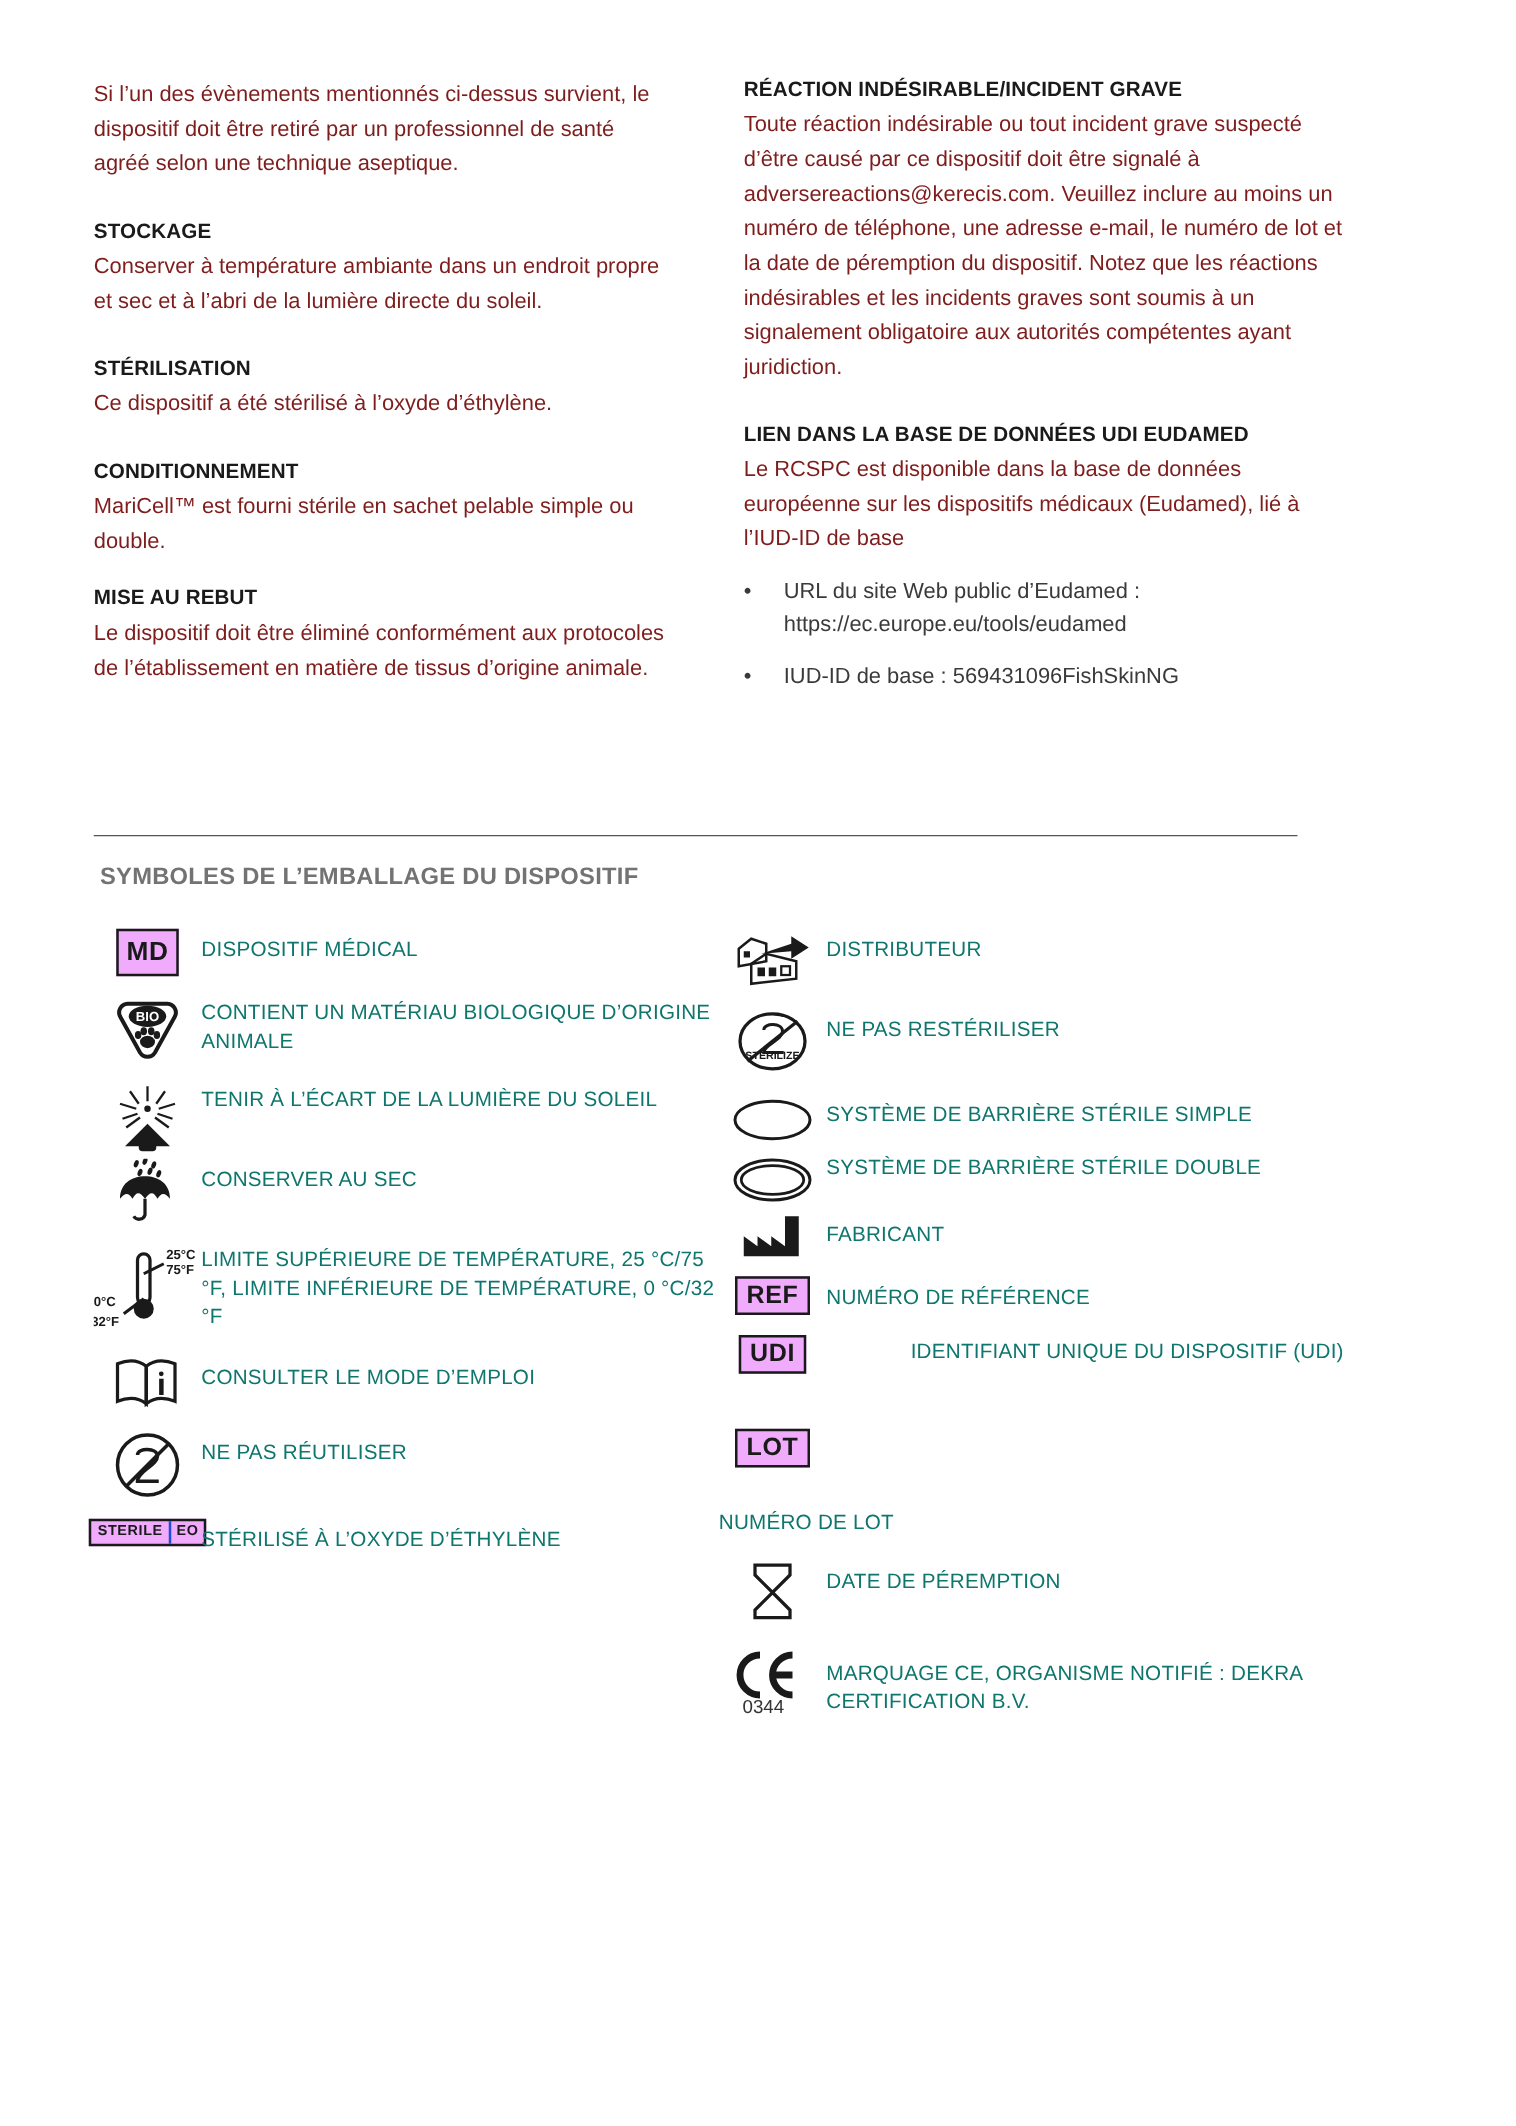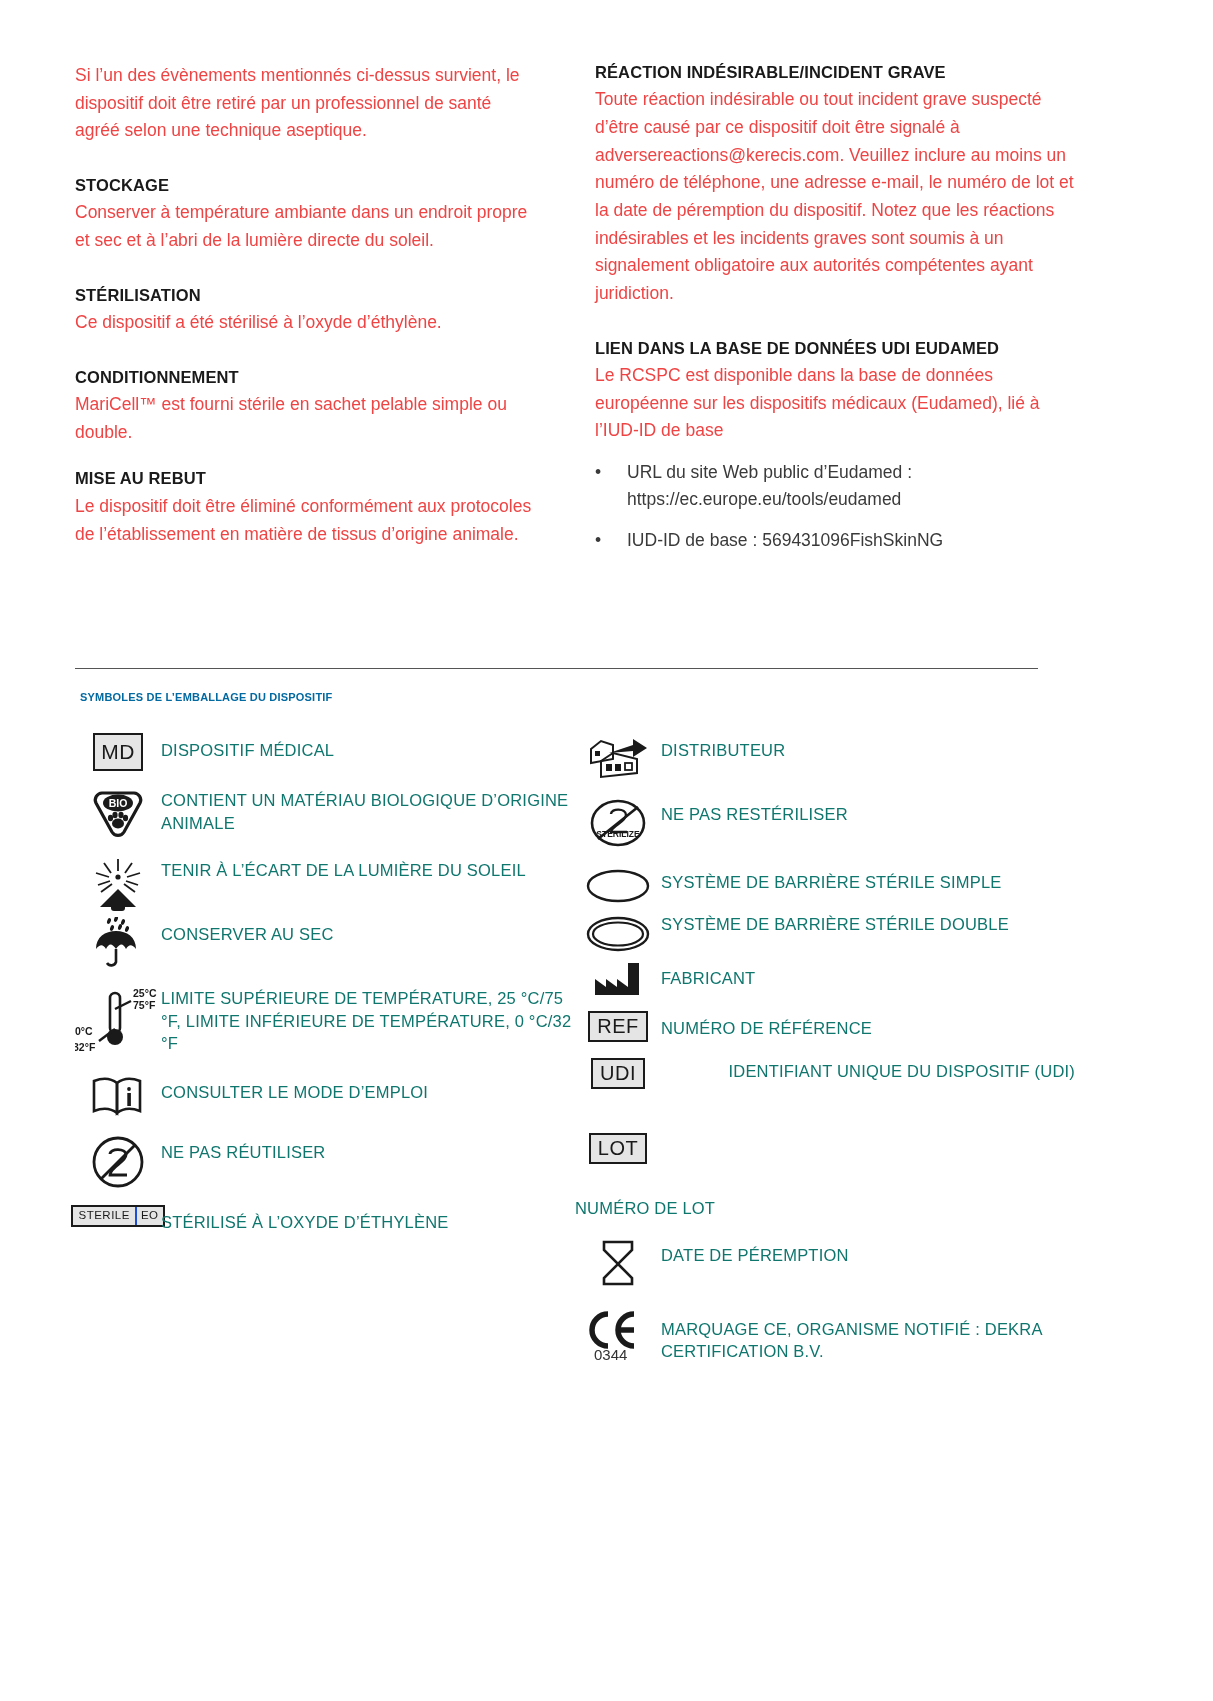--- a/index.html
+++ b/index.html
@@ -17,40 +17,40 @@
   
   .prose-cols { display:flex; gap:58px; align-items:flex-start; }
   .col { width:462px; }
   .col.right { width:490px; }
 
   h3.sec-head {
     font-size:16.5px; font-weight:bold; color:#1a1a1a;
     margin:0 0 3px 0; letter-spacing:.1px; line-height:1.3;
   }
   p.body {
-    font-size:17.5px; line-height:1.58; margin:0; color:#ef4444;
+    font-size:17.5px; line-height:1.58; margin:0; color:#7f1d1d;
     font-weight:300;
   }
   .gap-lg { height:30px; }
   .gap-md { height:22px; }
 
   ul.bullets { list-style:none; margin:14px 0 0 0; padding:0; }
   ul.bullets li {
     display:flex; font-size:17.5px; line-height:1.55; color:#3a3a3a;
     margin-bottom:14px; font-weight:300;
   }
   ul.bullets li .dot { width:32px; flex:0 0 32px; text-align:left; }
   ul.bullets li .txt { flex:1; }
 
   
   .divider {
     margin-top:100px; border-top:1.6px solid #555; width:963px;
   }
   h3.sym-head {
-    font-size:11px; font-weight:bold; color:#0369a1;
+    font-size:19px; font-weight:bold; color:#737373;
     margin:22px 0 0 5px; letter-spacing:.2px;
   }
 
   
   .sym-cols { display:flex; margin-top:30px; }
   .sym-col { width:500px; }
   .sym-col.r { width:500px; margin-left:0px; }
   .sym-row { display:flex; align-items:flex-start; margin-bottom:16px; }
   .sym-row.tight { margin-bottom:4px; }
   .sym-icon {
@@ -59,23 +59,23 @@
   }
   .sym-label {
     font-size:16.5px; line-height:1.35; color:#0f766e;
     padding-top:6px; font-weight:300; letter-spacing:.2px;
   }
   .sym-label.two { padding-top:2px; }
 
   
   .boxsym {
     border:2.6px solid #1a1a1a; color:#1a1a1a;
-    font-weight:normal; font-size:20px; letter-spacing:.5px;
+    font-weight:bold; font-size:20px; letter-spacing:.5px;
     padding:3px 7px 4px 7px; line-height:1;
-    display:inline-block; background:#e5e5e5;
+    display:inline-block; background:#f0abfc;
   }
   .boxsym.md { font-size:21px; padding:6px 6px 7px 6px; }
   .boxsym.sterileeo {
     font-size:11.5px; padding:0; display:flex; align-items:stretch;
     border-width:2px;
   }
   .boxsym.sterileeo span.a { padding:3px 5px; }
   .boxsym.sterileeo span.b {
     padding:3px 4px; border-left:2px solid #1d4ed8;text-align:center;
   }

